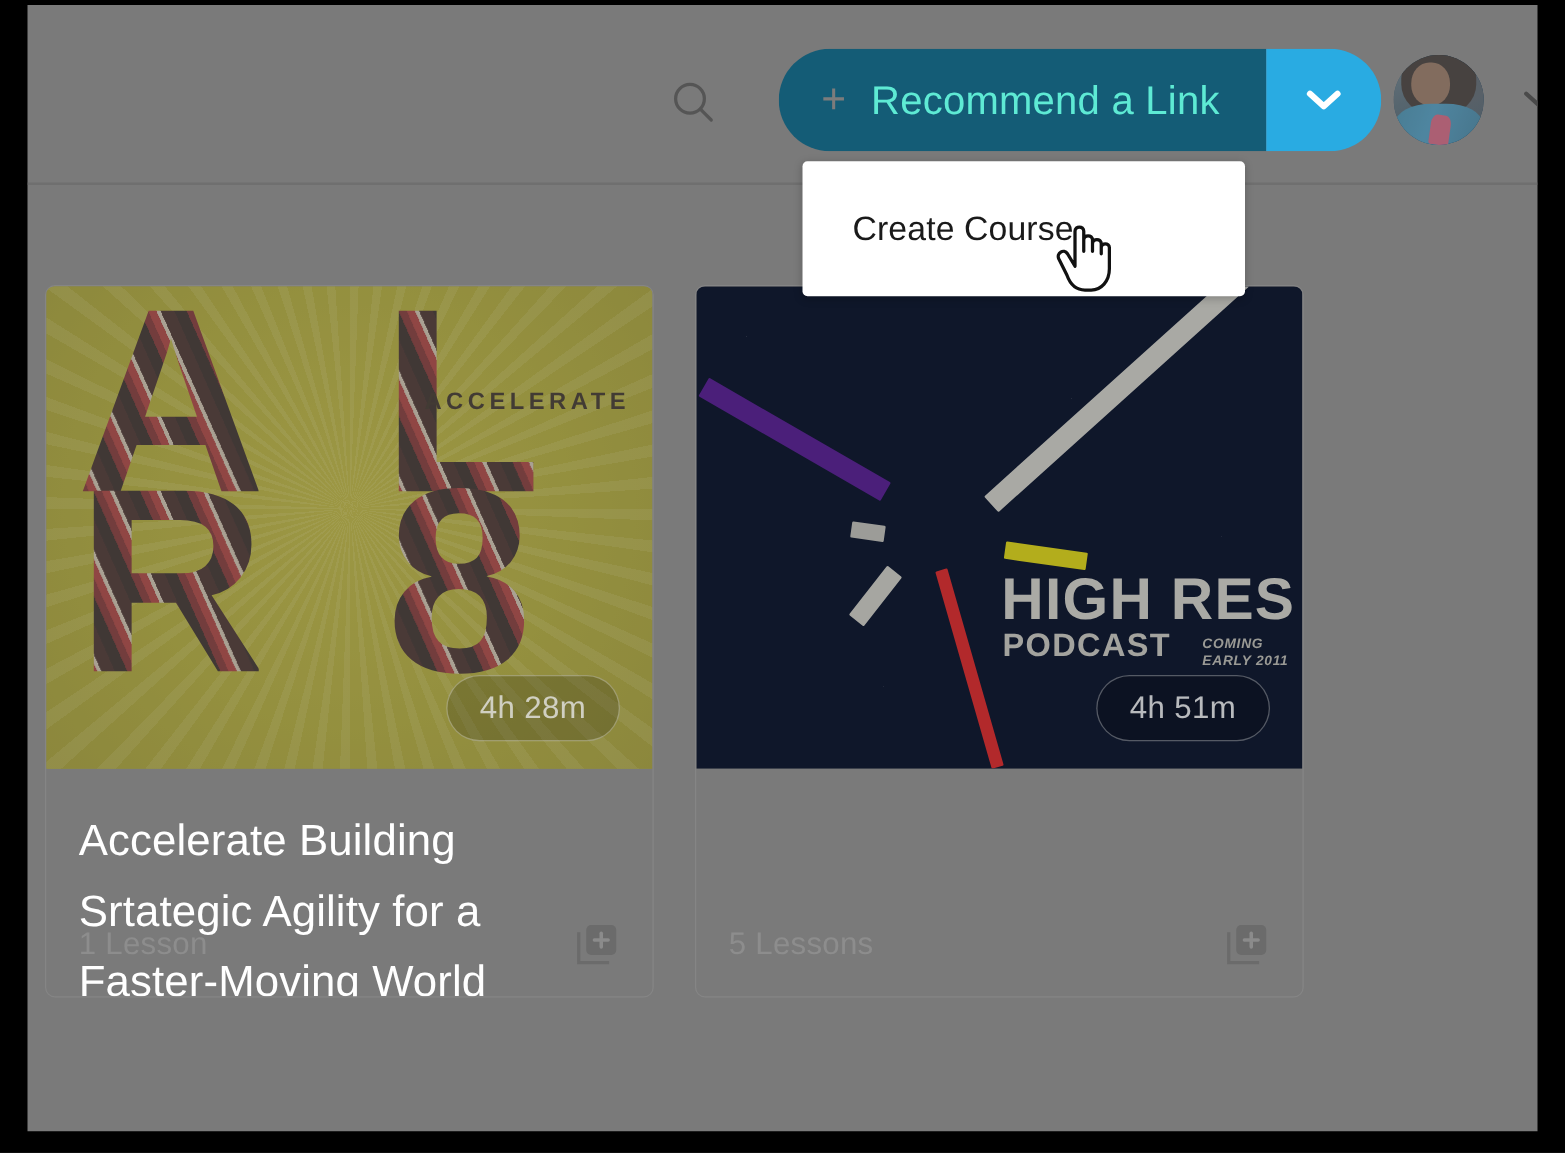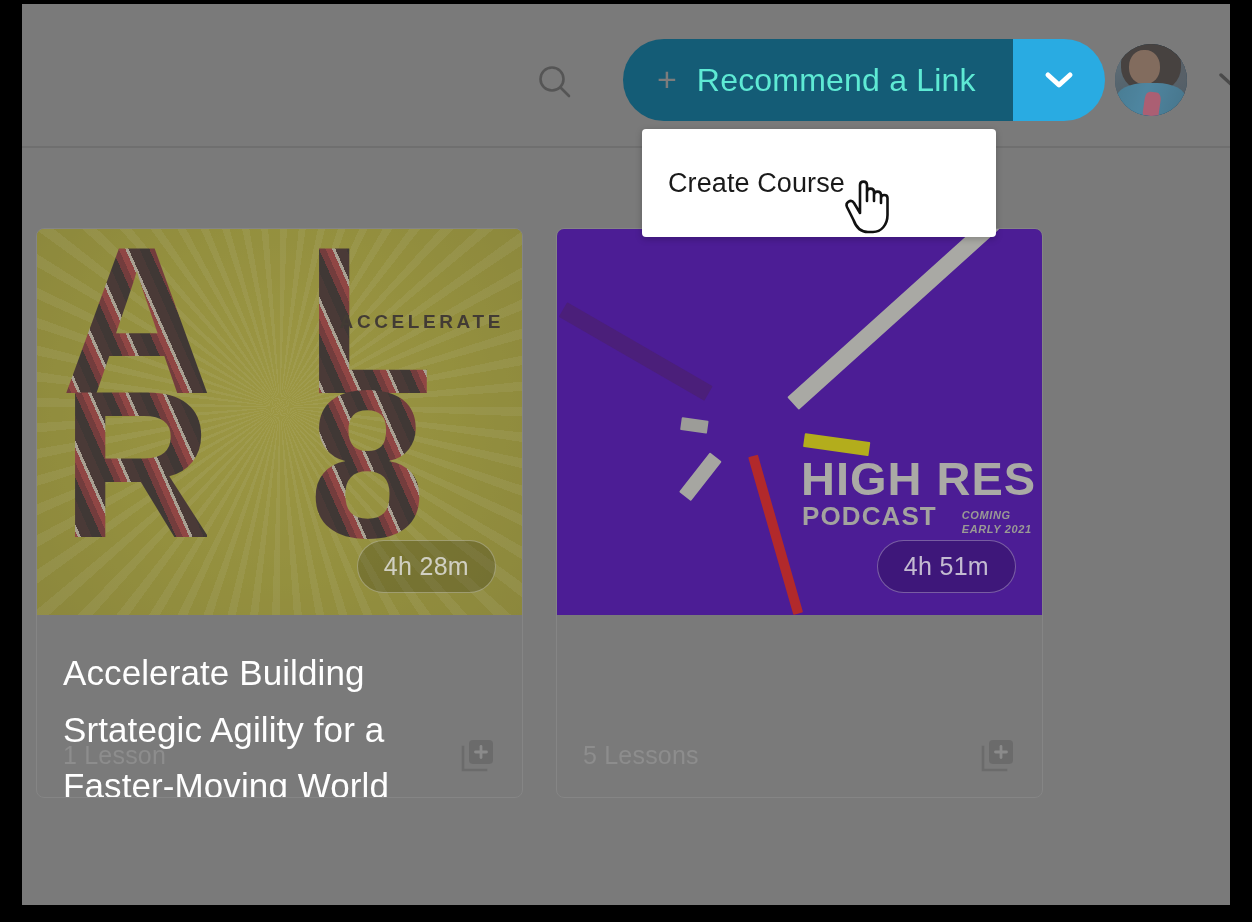--- a/index.html
+++ b/index.html
@@ -116,21 +116,21 @@
     box-shadow: 0 2px 7px rgba(0,0,0,0.22);
     z-index: 40;
   }
   #menu-item-create-course {
     position: absolute;
     left: 0; top: 0;
     width: 100%;
     height: 100%;
     display: flex;
     align-items: center;
-    padding-left: 26px;
+    padding-left: 40px;
     box-sizing: border-box;
     cursor: pointer;
     font-size: 27px;
     color: #1a1a1a;
     letter-spacing: 0.1px;
   }
 
   
   #hand-cursor {
     position: absolute;
@@ -329,21 +329,21 @@
     font-family: "Liberation Sans", sans-serif;
   }
   .art-acc .dim {
     position: absolute; inset: 0;
     background: rgba(122,122,122,0.40);
   }
 
   
   .art-hr {
     position: absolute; inset: 0;
-    background: #4c1d95;
+    background: #0f172a;
     overflow: hidden;
   }
   .art-hr .bar {
     position: absolute;
     transform-origin: 0 50%;
     border-radius: 1px;
   }
   .hr-purple {
     left: 6px; top: 72px;
     width: 168px; height: 17px;
@@ -526,21 +526,21 @@
             <div class="bar hr-gray-long"></div>
             <div class="bar hr-gray-small"></div>
             <div class="bar hr-gray-mid"></div>
             <div class="bar hr-yellow"></div>
             <div class="bar hr-red"></div>
             <div class="hr-title">HIGH RES</div>
             <div class="hr-sub">
               <span class="hr-podcast">PODCAST</span>
               <span class="hr-coming">
                 <span>COMING</span><br>
-                <span>EARLY 2021</span>
+                <span>EARLY 2011</span>
               </span>
             </div>
           </div>
           <div class="card-duration">4h 51m</div>
         </div>
         <div class="card-body">
           <div class="card-footer">
             <div class="card-lessons">5 Lessons</div>
             <div class="add-collection-icon">
               <svg width="36" height="36" viewBox="0 0 36 36" aria-hidden="true">

